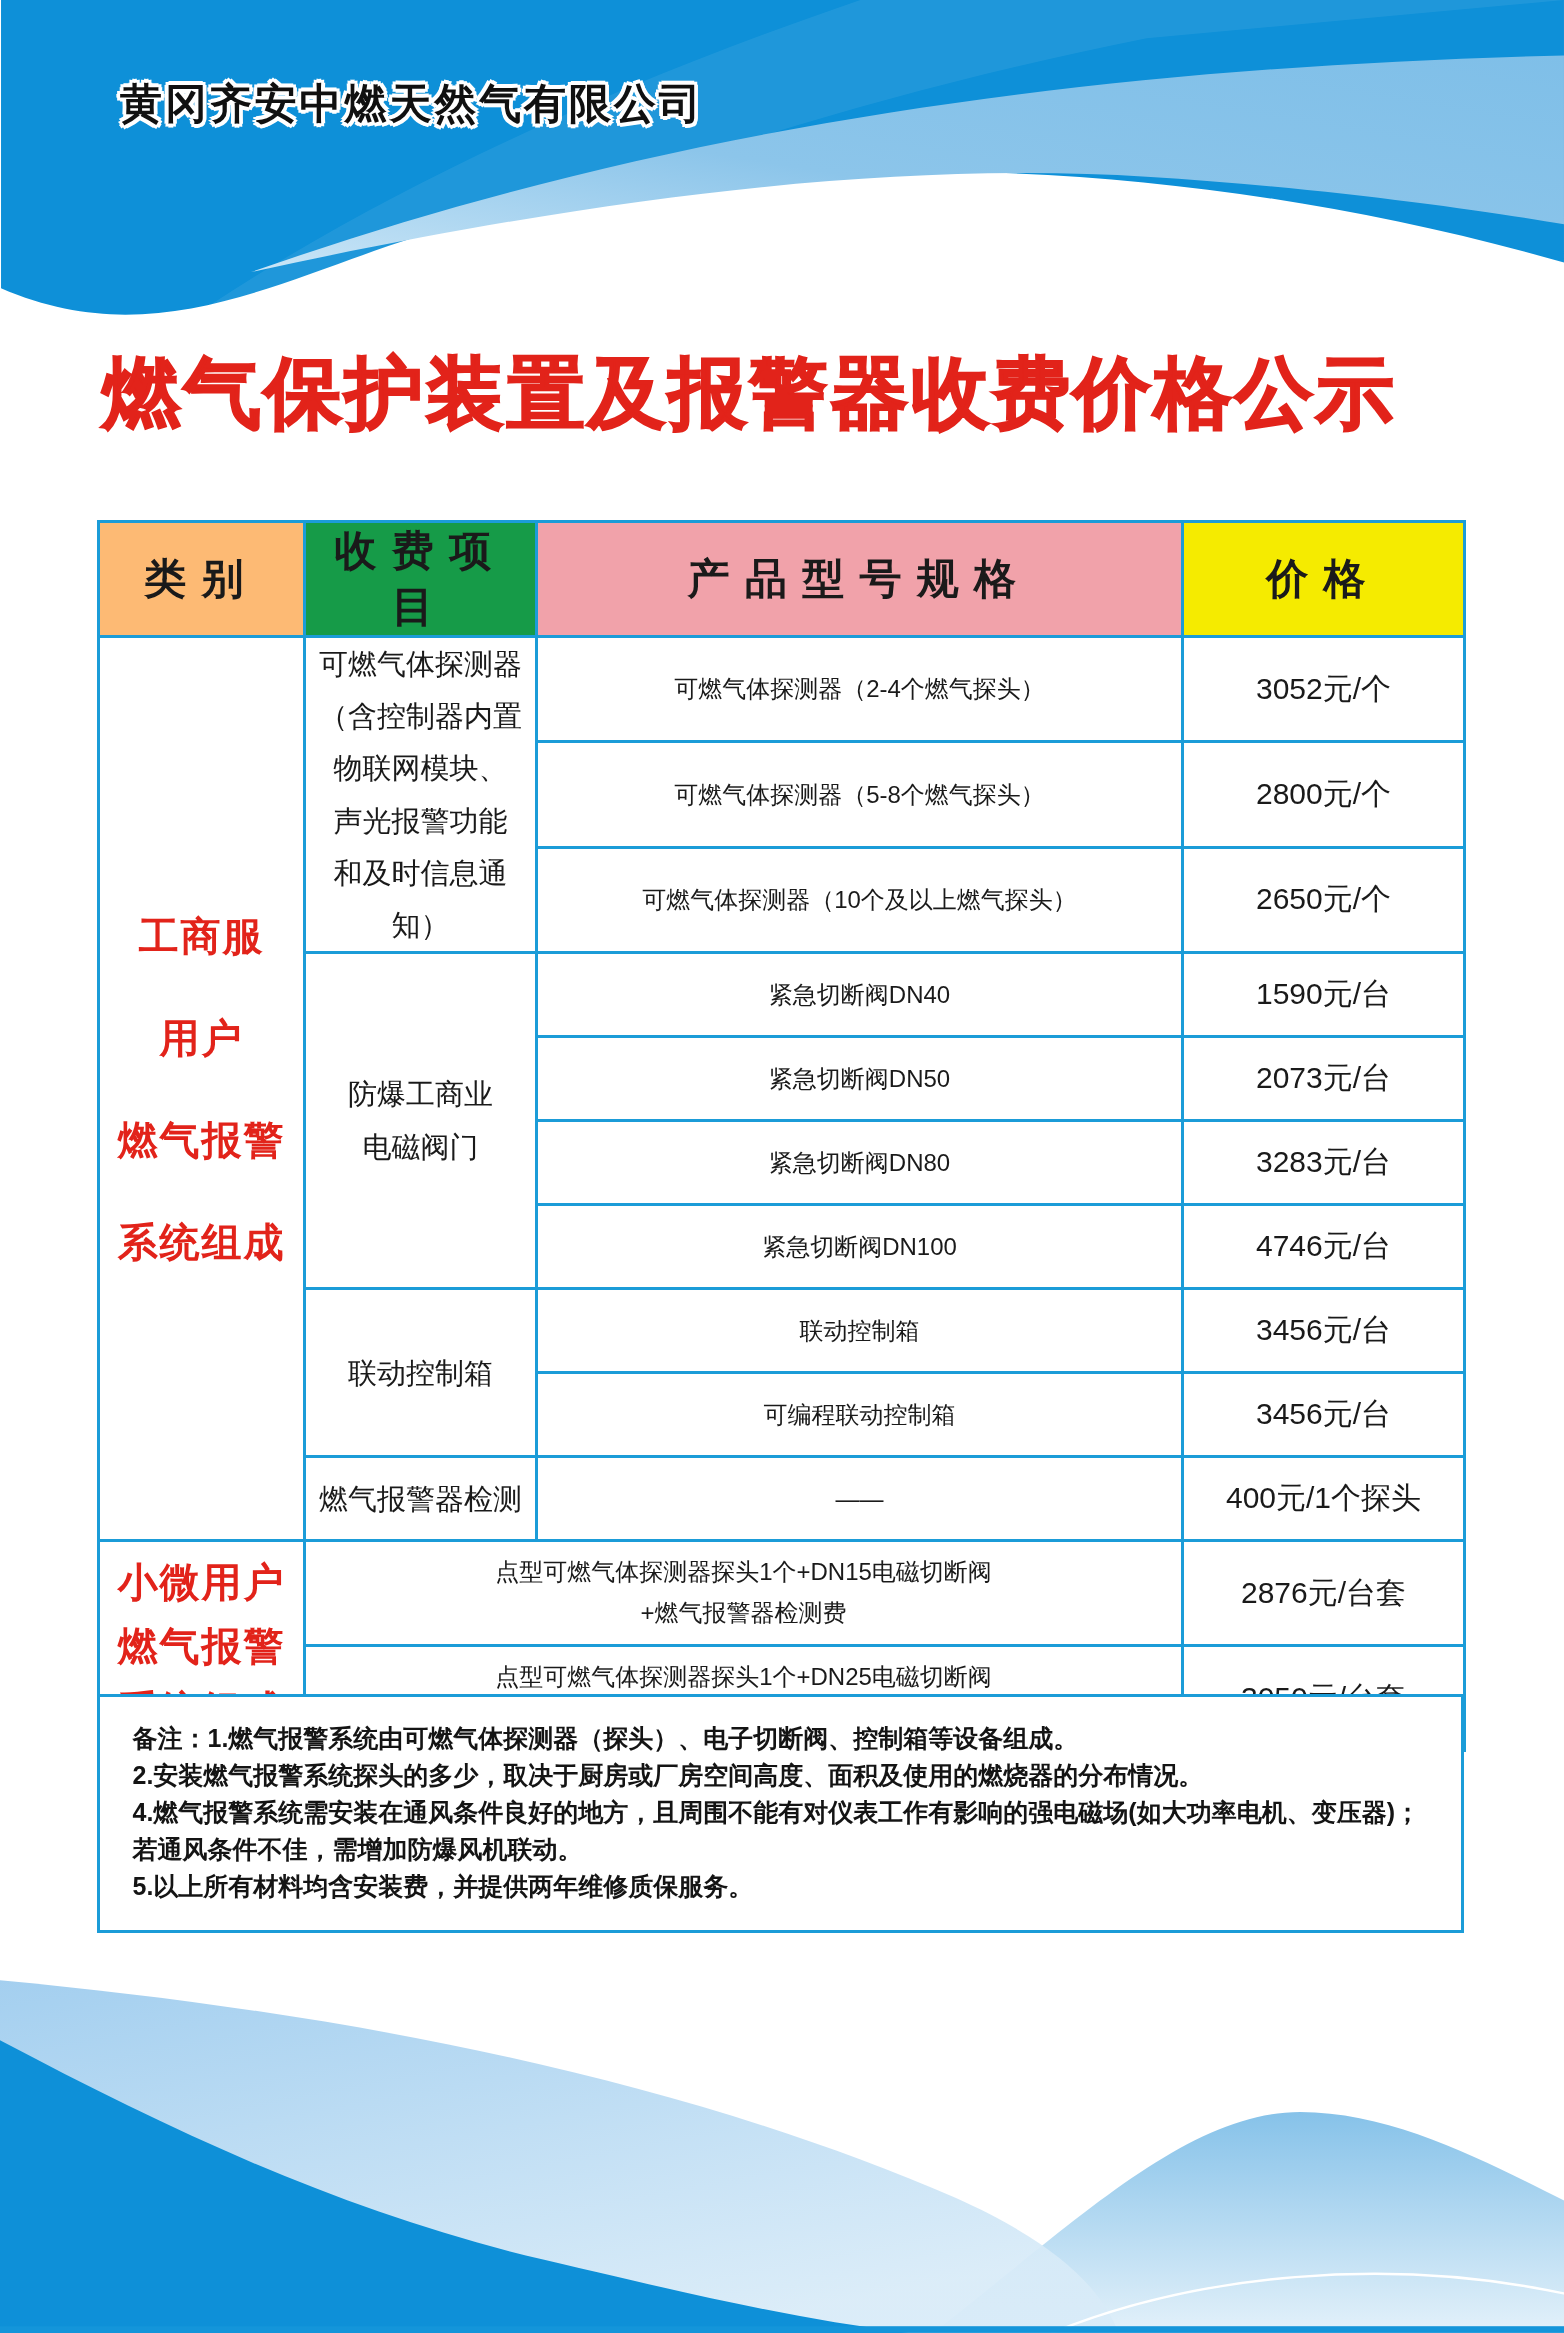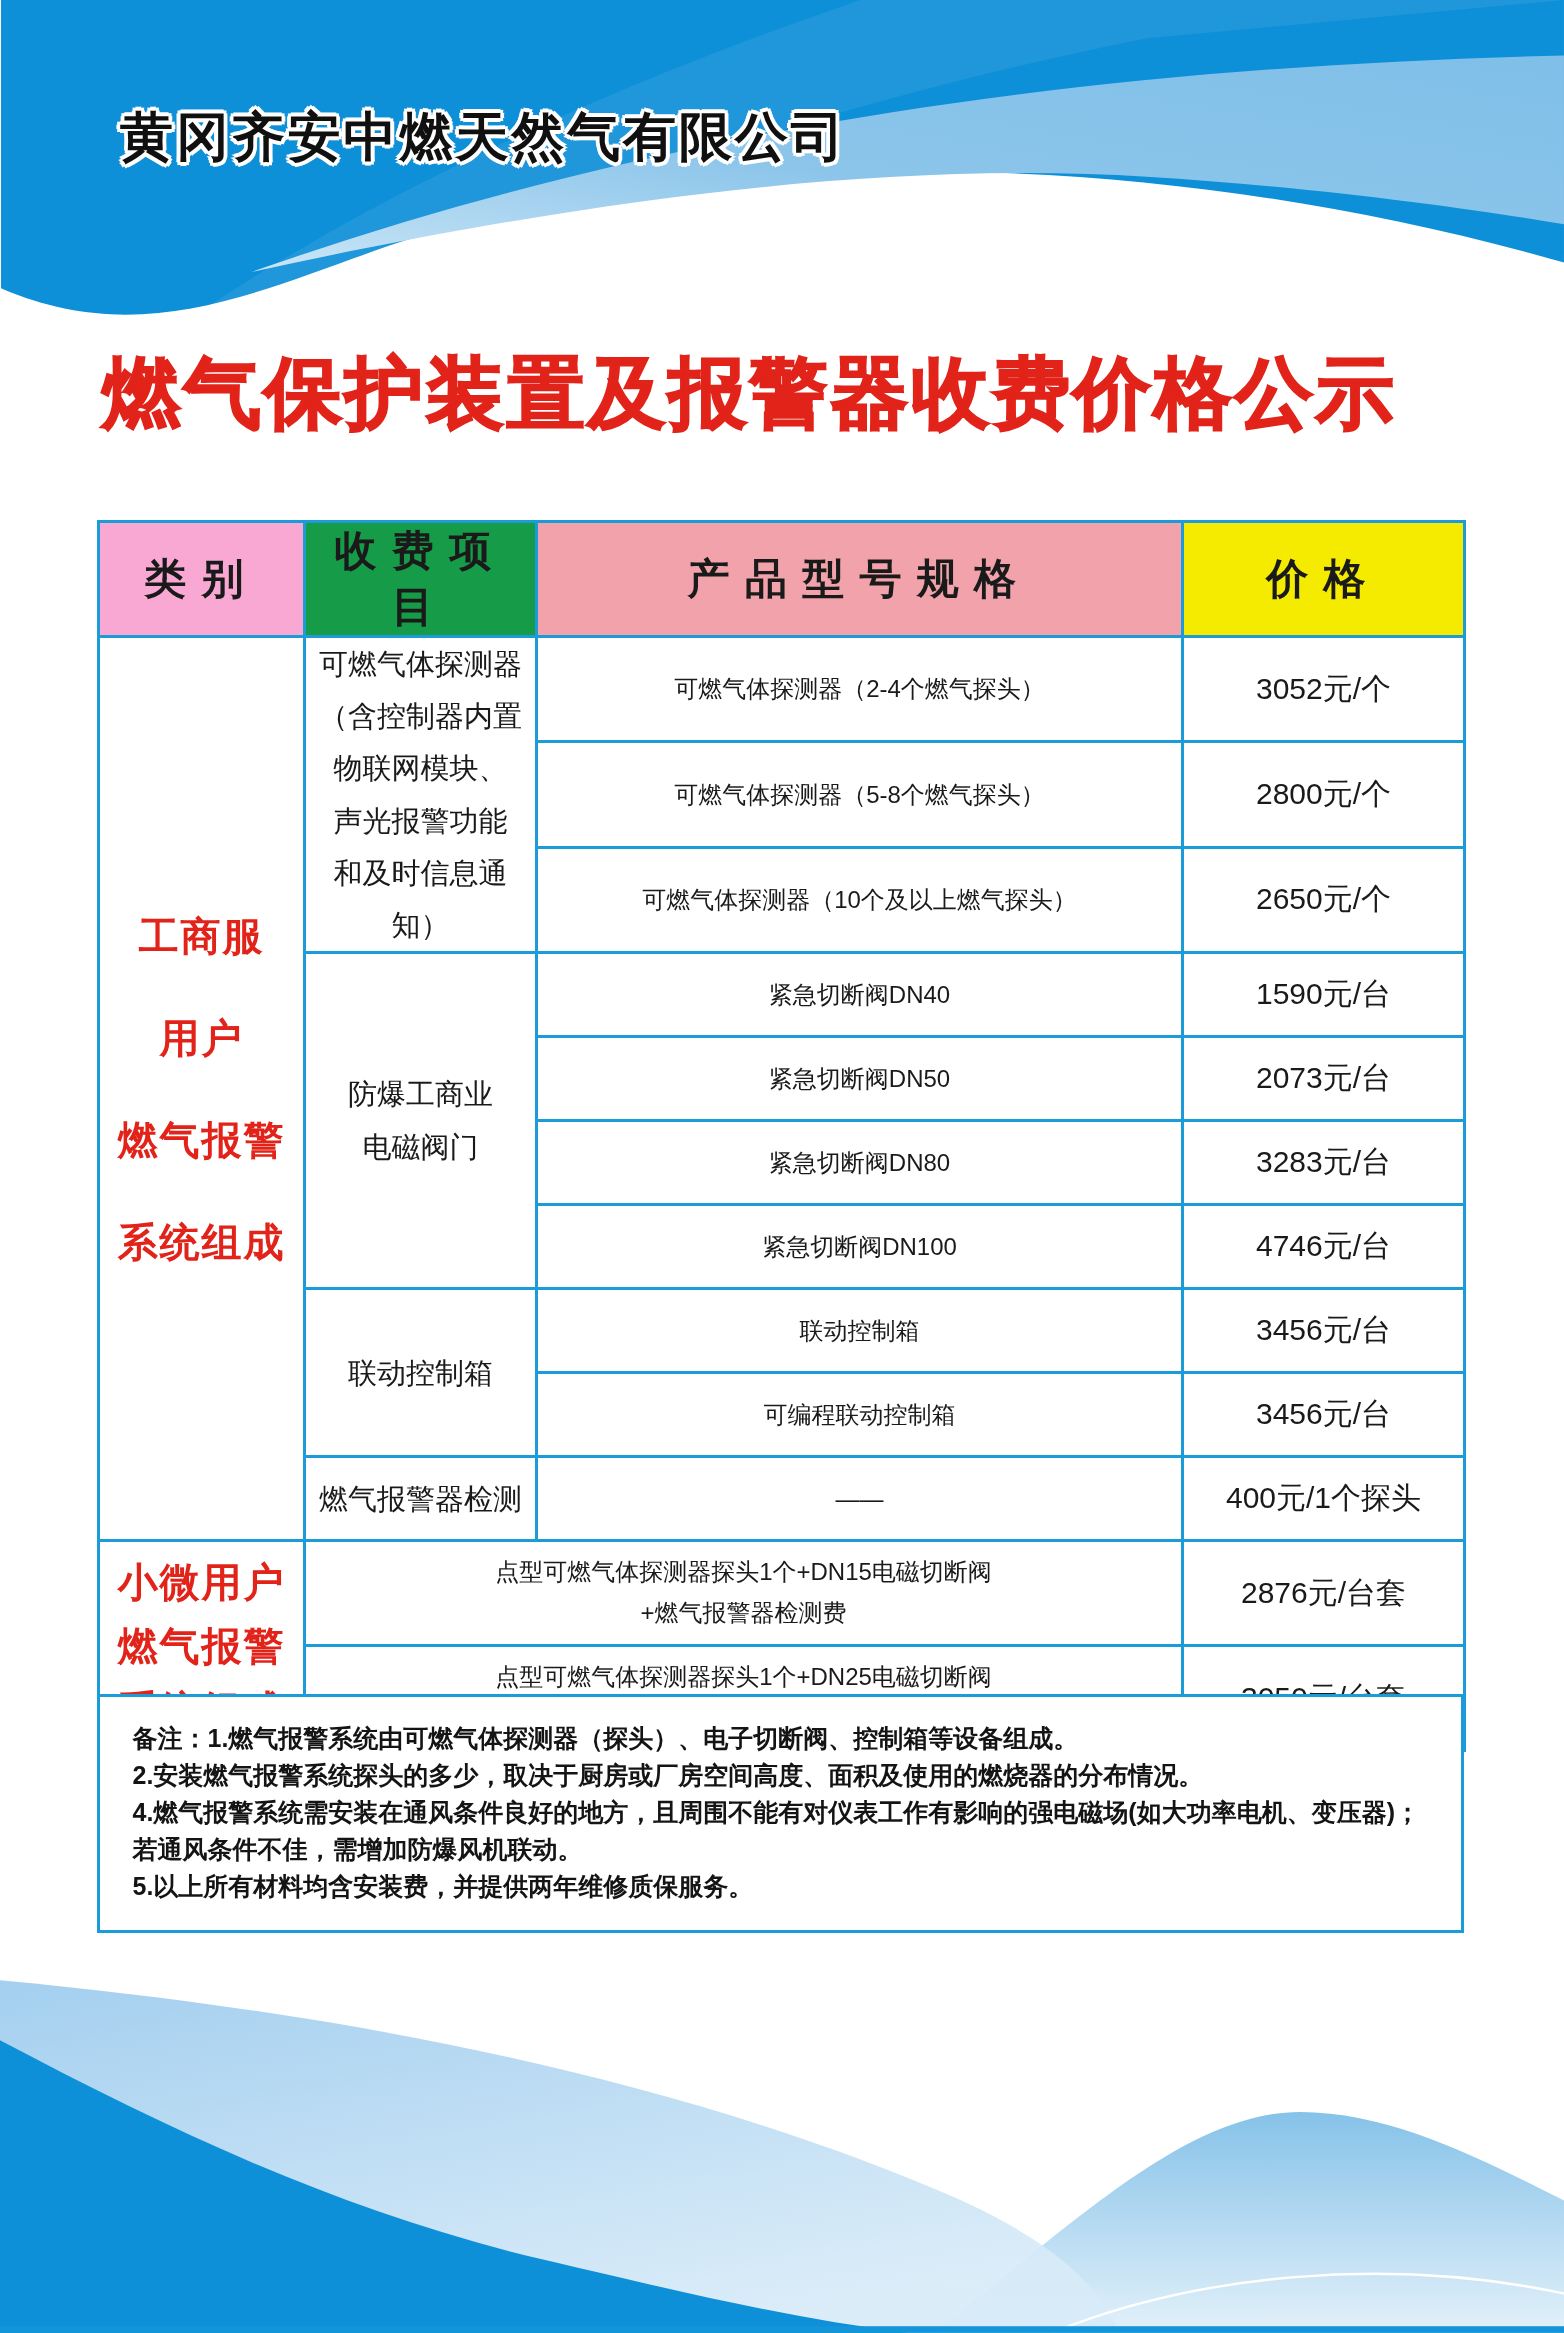--- a/index.html
+++ b/index.html
@@ -3,22 +3,22 @@
 <meta charset="utf-8">
 <style>
   html,body{margin:0;padding:0;}
   body{
     width:1565px;height:2333px;position:relative;overflow:hidden;
     background:#ffffff;font-family:"Liberation Sans","DejaVu Sans",sans-serif;
   }
   
   .header-svg{position:absolute;left:0;top:0;z-index:1;}
   .company{
-    position:absolute;left:120px;top:102px;z-index:2;
-    font-size:53px;font-weight:900;color:#101010;letter-spacing:2.9px;
+    position:absolute;left:120px;top:76px;z-index:2;
+    font-size:42px;font-weight:900;color:#101010;letter-spacing:2.9px;
     text-shadow:-3.8px 0 0 #fff,3.8px 0 0 #fff,0 -3.8px 0 #fff,0 3.8px 0 #fff,
                 -2.9px -2.9px 0 #fff,2.9px 2.9px 0 #fff,-2.9px 2.9px 0 #fff,2.9px -2.9px 0 #fff;
     white-space:nowrap;
   }
   .main-title{
     position:absolute;left:0;top:342px;width:1499px;z-index:2;
     text-align:center;font-size:78px;font-weight:900;color:#e2231a;
     letter-spacing:2.9px;-webkit-text-stroke:1.9px #e2231a;white-space:nowrap;
   }
   
@@ -27,21 +27,21 @@
     border-collapse:collapse;table-layout:fixed;width:1367px;
   }
   .price-table th,.price-table td{
     border:3.8px solid #1b9cd8;text-align:center;vertical-align:middle;
     padding:0 5.7px;color:#1a1a1a;overflow:hidden;
   }
   tr.head-row{height:114px;}
   tr.row{height:84px;}
   tr.row-big{height:105px;}
   .h-cell{font-size:42px;font-weight:900;letter-spacing:15.3px;}
-  .h-cat{background:#f9a8d4;color:#111;}
+  .h-cat{background:#fdba74;color:#111;}
   .h-item{background:#169b48;color:#ffffff;}
   .h-product{background:#f1a2aa;color:#111;}
   .h-price{background:#f5eb00;color:#111;}
   td.cat{
     color:#e2231a;font-size:40px;font-weight:900;white-space:pre-line;
     letter-spacing:1.9px;
   }
   td.cat1{line-height:2.55;}
   td.cat2{line-height:1.6;}
   td.group{font-size:29px;line-height:1.8;white-space:pre-line;}

